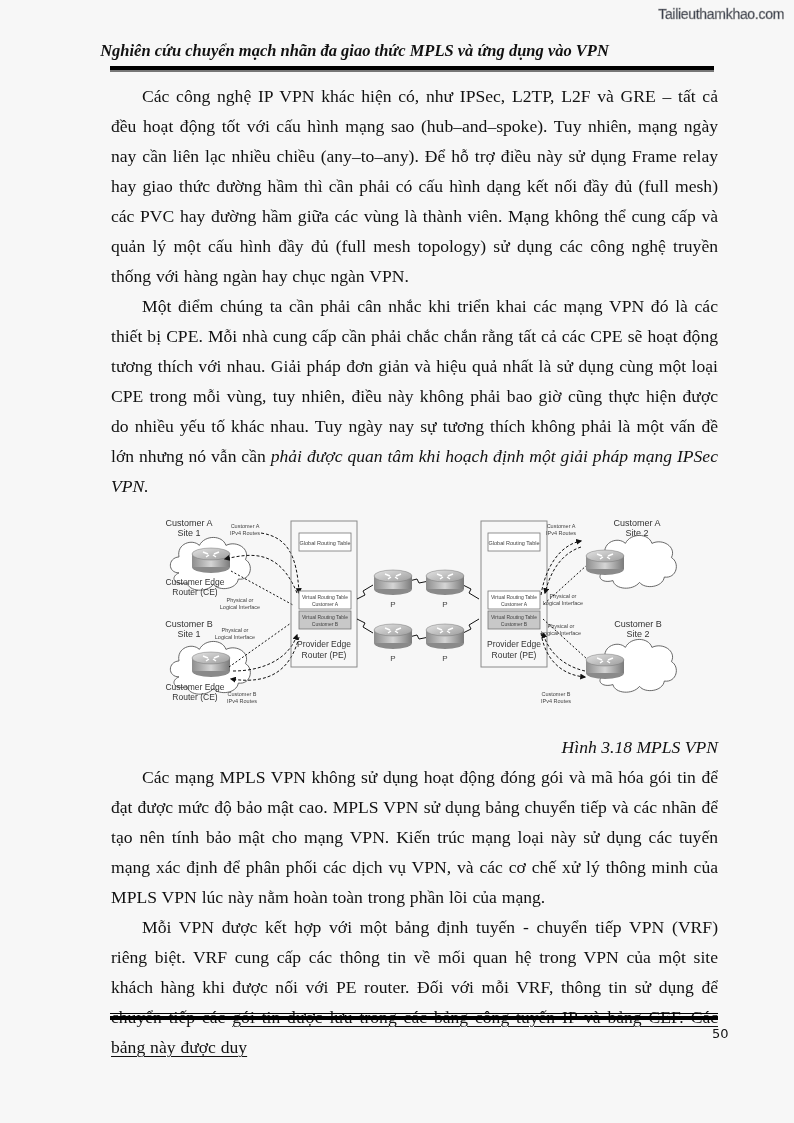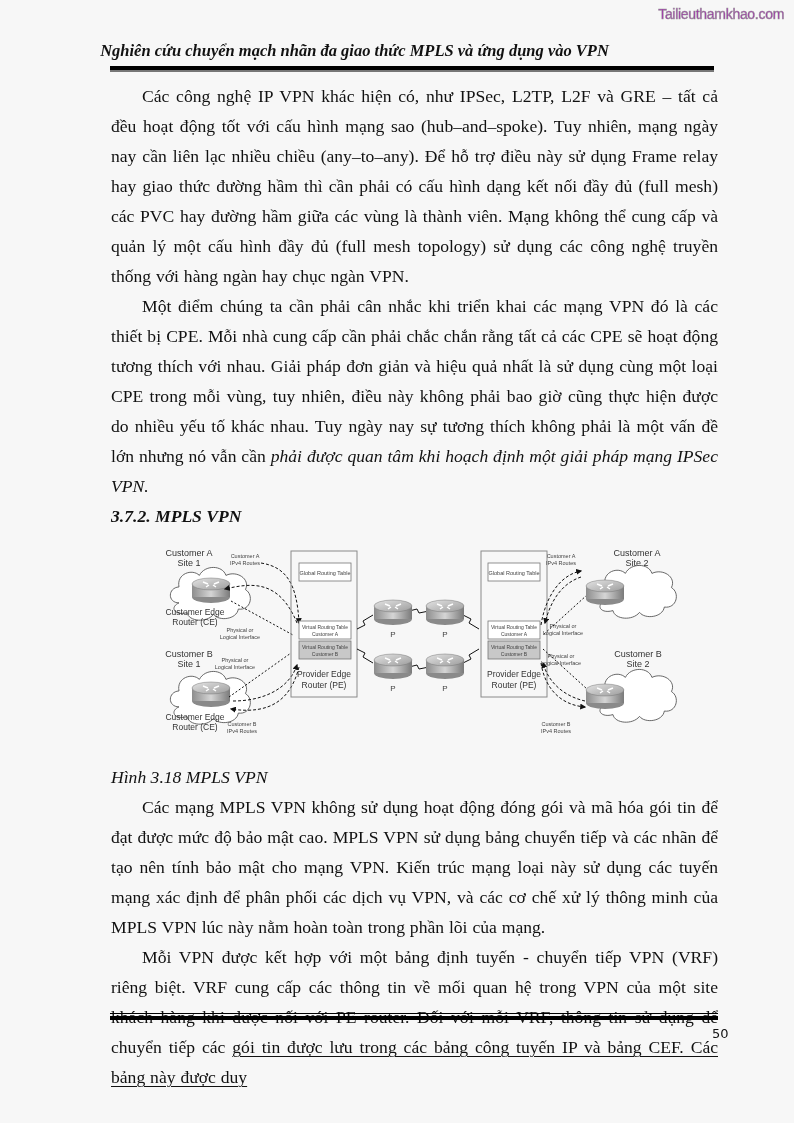--- a/index.html
+++ b/index.html
@@ -2,55 +2,54 @@
 <html><head>
 <meta charset="utf-8">
 <style>
   html, body { margin: 0; padding: 0; }
   body {
     width: 794px; height: 1123px; background: #f7f7f7; position: relative;
     overflow: hidden; font-family: "Liberation Serif", "DejaVu Serif", serif; color: #111;
   }
   .watermark {
     position: absolute; top: 6px; right: 10px; font-family: "Liberation Sans", sans-serif;
-    font-size: 14px; color: #a21caf; -webkit-text-stroke: 0.6px #9a9a9a; letter-spacing: -0.3px;
+    font-size: 14px; color: #0f172a; -webkit-text-stroke: 0.6px #9a9a9a; letter-spacing: -0.3px;
   }
   .running-header {
     position: absolute; top: 41px; left: 0; width: 709px; text-align: center;
     font-style: italic; font-weight: bold; font-size: 16.5px;
   }
   .rule-top { position: absolute; left: 110px; top: 66px; width: 604px; height: 4px; background: #000; }
   .rule-top::after { content: ""; position: absolute; left: 0; top: 4px; width: 604px; height: 2px; background: #777; }
   .content { position: absolute; left: 111px; top: 81px; width: 607px; }
   p.para {
     margin: 0; font-size: 17.6px; line-height: 30px; text-align: justify;
     text-indent: 31px; word-spacing: 0.5px;
   }
   p.para .it { font-style: italic; }
   h3.section { margin: 0; font-size: 17.6px; font-style: italic; font-weight: bold; line-height: 30px; }
   .figure { position: relative; width: 607px; height: 225px; margin-top: 8px; }
-  .caption { text-align: left; font-style: italic; font-size: 17.6px; line-height: 30px; margin-top: -2px; }
+  .caption { text-align: right; font-style: italic; font-size: 17.6px; line-height: 30px; margin-top: -2px; }
   .underline-last { text-decoration: underline; text-decoration-thickness: 1px; text-underline-offset: 3px; }
   .rule-bottom { position: absolute; left: 110px; top: 1016px; width: 608px; height: 4px; background: #000; }
   .rule-bottom::before { content: ""; position: absolute; left: 0; top: -3px; width: 608px; height: 1px; background: #000; }
   .page-number { position: absolute; top: 1026px; left: 712px; font-family: "DejaVu Sans", sans-serif; font-size: 13px; }
   svg text { font-family: "Liberation Sans", "DejaVu Sans", sans-serif; }
 </style>
 </head>
 <body>
 
 <div class="watermark">Tailieuthamkhao.com</div>
 
 <div class="running-header">Nghiên cứu chuyển mạch nhãn đa giao thức MPLS và ứng dụng vào VPN</div>
 <div class="rule-top"></div>
 
 <div class="content">
   <p class="para">Các công nghệ IP VPN khác hiện có, như IPSec, L2TP, L2F và GRE – tất cả đều hoạt động tốt với cấu hình mạng sao (hub–and–spoke). Tuy nhiên, mạng ngày nay cần liên lạc nhiều chiều (any–to–any). Để hỗ trợ điều này sử dụng Frame relay hay giao thức đường hầm thì cần phải có cấu hình dạng kết nối đầy đủ (full mesh) các PVC hay đường hầm giữa các vùng là thành viên. Mạng không thể cung cấp và quản lý một cấu hình đầy đủ (full mesh topology) sử dụng các công nghệ truyền thống với hàng ngàn hay chục ngàn VPN.</p>
   <p class="para"><span>Một điểm chúng ta cần phải cân nhắc khi triển khai các mạng VPN đó là các thiết bị CPE. Mỗi nhà cung cấp cần phải chắc chắn rằng tất cả các CPE sẽ hoạt động tương thích với nhau. Giải pháp đơn giản và hiệu quả nhất là sử dụng cùng một loại CPE trong mỗi vùng, tuy nhiên, điều này không phải bao giờ cũng thực hiện được do nhiều yếu tố khác nhau. Tuy ngày nay sự tương thích không phải là một vấn đề lớn nhưng nó vẫn cần </span><span class="it">phải được quan tâm khi hoạch định một giải pháp mạng IPSec VPN.</span></p>
-  <h3 class="section">3.7.2. MPLS VPN</h3>
 
   <div class="figure">
     <svg width="607" height="225" viewBox="0 0 607 225" xmlns="http://www.w3.org/2000/svg">
       <defs>
         <linearGradient id="rtop" x1="0" y1="0" x2="1" y2="1">
           <stop offset="0" stop-color="#e4e4e4"></stop>
             <stop offset="1" stop-color="#9c9c9c"></stop>
         </linearGradient>
         <linearGradient id="rside" x1="0" y1="0" x2="1" y2="0">
           <stop offset="0" stop-color="#8d8d8d"></stop>

